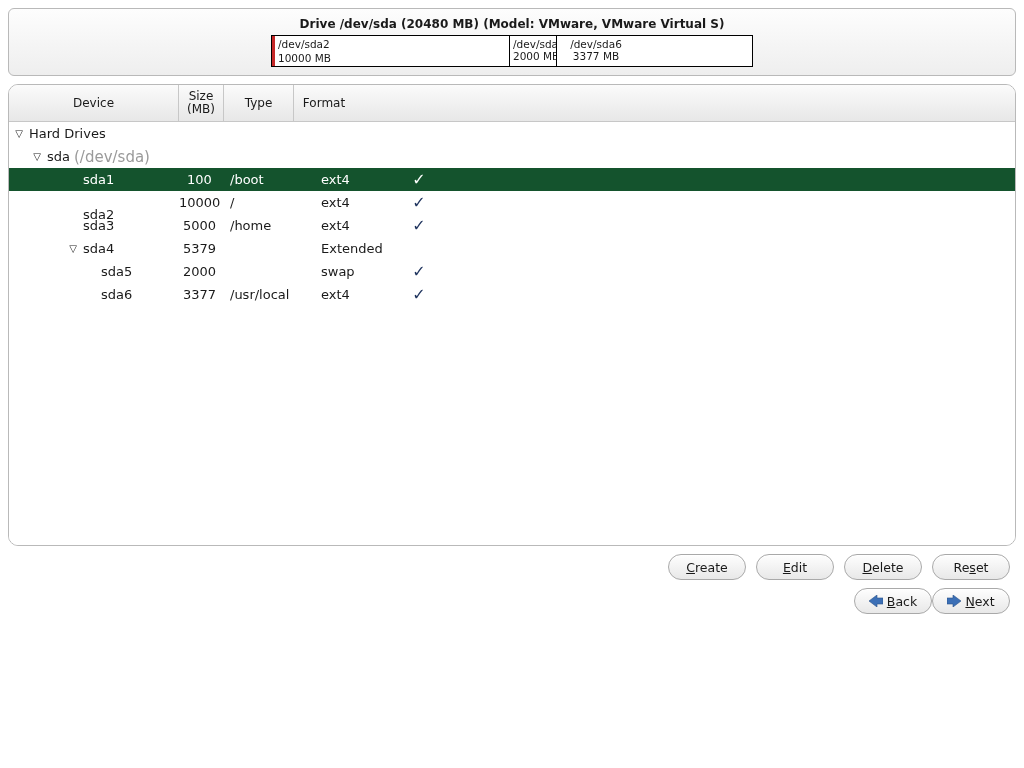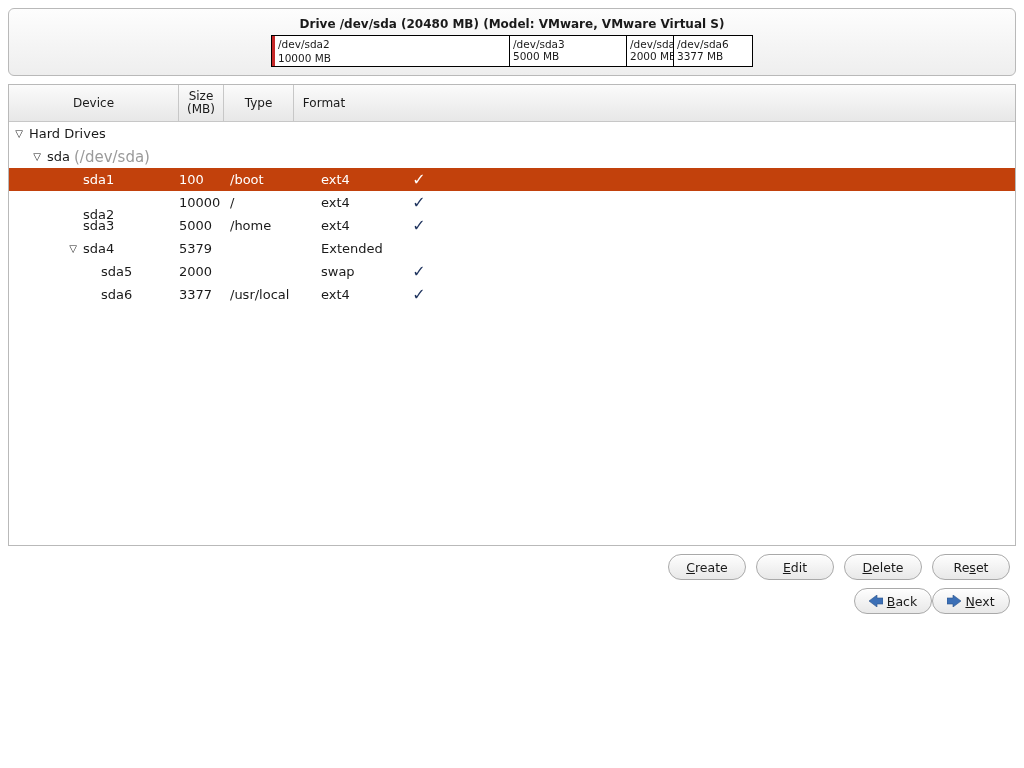--- a/index.html
+++ b/index.html
@@ -55,21 +55,21 @@
     overflow: hidden;
     white-space: nowrap;
     box-sizing: border-box;
   }
   .drive-seg:first-child { border-left: 3px solid #c62828; justify-content: space-between; }
   .drive-seg:last-child { border-right: none; }
   
   .table-panel {
     margin: 4px 8px 6px 8px;
     border: 1px solid #b9b9b9;
-    border-radius: 0;
+    border-radius: 10px;
     display: flex;
     flex-direction: column;
     flex: 1 1 auto;
     overflow: hidden;
     background: #fff;
   }
   .table-header {
     display: flex;
     align-items: stretch;
     background: linear-gradient(#fbfbfb, #e7e7e7);
@@ -100,25 +100,25 @@
     background: #fff;
   }
   .row {
     display: flex;
     align-items: center;
     height: 23px;
     font-size: 13px;
     color: #1a1a1a;
   }
   .row.selected {
-    background: #c2410c;
+    background: #14532d;
     color: #fff;
   }
   .cell-device { width: 170px; display: flex; align-items: center; box-sizing: border-box; }
-  .cell-size   { width: 45px; text-align: left; padding-right: 4px; box-sizing: border-box; }
+  .cell-size   { width: 45px; text-align: center; padding-right: 4px; box-sizing: border-box; }
   .cell-mount  { width: 95px; padding-left: 6px; box-sizing: border-box; }
   .cell-type   { width: 70px; padding-left: 2px; box-sizing: border-box; }
   .cell-format { width: 60px; text-align: center; box-sizing: border-box; color:#20355f;}
   .row.selected .cell-format { color:#fff; }
   .exp {
     width: 12px;
     display: inline-flex;
     justify-content: center;
     align-items: center;
     font-size: 10px;
@@ -170,29 +170,25 @@
 
 <div class="app">
 
   <div class="drive-panel">
     <div class="drive-title">Drive /dev/sda (20480 MB) (Model: VMware, VMware Virtual S)</div>
     <div class="drive-bar" id="drive-bar">
         <div class="drive-seg" style="width: 238px;">
           <div>/dev/sda2</div>
           <div>10000 MB</div>
         </div>
-        <div class="drive-seg" style="width: 117px;">
-          <div>/dev/sda3</div>
-          <div>5000 MB</div>
-        </div>
         <div class="drive-seg" style="width: 47px;">
           <div>/dev/sda5</div>
           <div>2000 MB</div>
         </div>
-        <div class="drive-seg" style="width: 78px;">
+        <div class="drive-seg" style="width: 78px; align-items: center;">
           <div>/dev/sda6</div>
           <div>3377 MB</div>
         </div>
       </div>
   </div>
 
   <div class="table-panel">
     <div class="table-header">
       <div class="th th-device">Device</div>
       <div class="th th-size">Size

